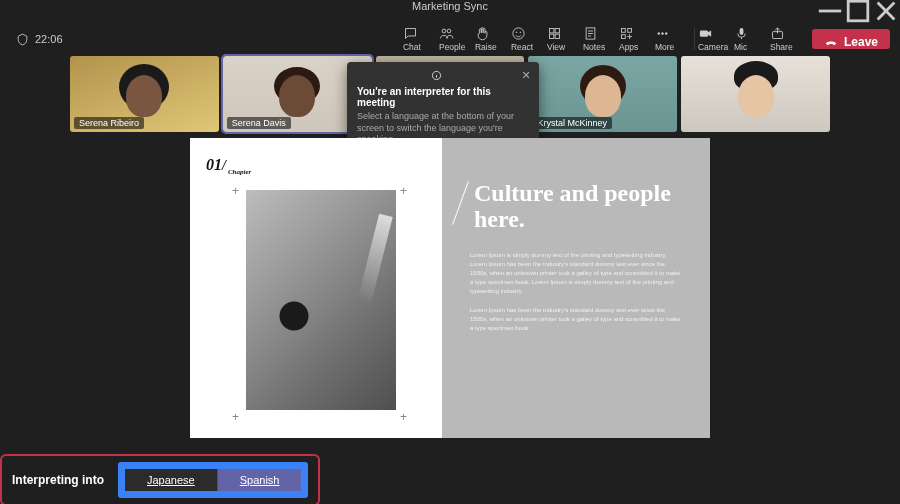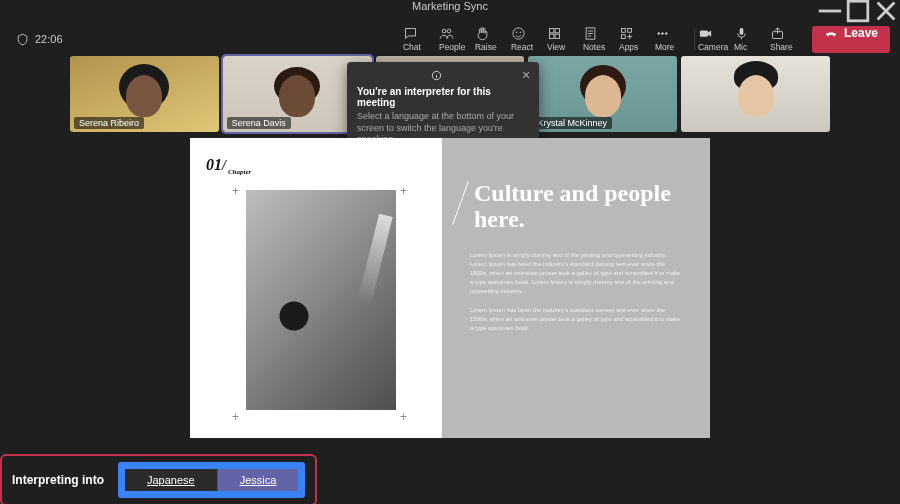--- a/index.html
+++ b/index.html
@@ -13,21 +13,21 @@
 
   
   .toolbar { height: 34px; display: flex; align-items: center; padding: 0 10px; }
   .shield { display: flex; align-items: center; gap: 6px; font-size: 11px; color: #ccc; padding-left: 6px; }
   .shield svg { width: 13px; height: 13px; }
   .spacer { flex: 1; }
   .tbtn { display: flex; flex-direction: column; align-items: flex-start; justify-content: center; width: 36px; height: 32px; color: #ccc; font-size: 8.5px; gap: 1px; border-radius: 3px; }
   .tbtn .ic { width: 15px; height: 15px; display: flex; align-items: center; justify-content: center; }
   .tbtn .ic svg { width: 15px; height: 15px; stroke: #ccc; fill: none; stroke-width: 1.4; }
   .vsep { width: 1px; height: 22px; background: #3a3a3a; margin: 0 3px; }
-  .leave { background: #c4314b; color: #fff; border-radius: 3px; height: 27px; padding: 0 12px; display: flex; align-items: flex-start; gap: 6px; font-size: 12px; font-weight: 600; margin-left: 6px; }
+  .leave { background: #c4314b; color: #fff; border-radius: 3px; height: 20px; padding: 0 12px; display: flex; align-items: flex-end; gap: 6px; font-size: 12px; font-weight: 600; margin-left: 6px; }
   .leave svg { width: 14px; height: 14px; fill: #fff; }
 
   
   .strip { height: 78px; display: flex; gap: 4px; padding: 0 70px 2px 70px; }
   .tile { position: relative; flex: 1; border-radius: 3px; overflow: hidden; background: #333; }
   .tile.active { outline: 2px solid #6264a7; }
   .name { position: absolute; left: 4px; bottom: 3px; font-size: 9px; padding: 1px 5px; background: rgba(0,0,0,0.55); border-radius: 2px; }
   .bg-office { background: linear-gradient(180deg,#d9d2c7 0%, #cfc6bb 100%); }
   .bg-yellow { background: linear-gradient(160deg,#b2934d,#e0c676); }
   .bg-shelf { background: linear-gradient(180deg,#bfb4a2,#a89c88); }
@@ -286,18 +286,18 @@
         <div class="para">Lorem Ipsum has been the industry's standard dummy text ever since the 1500s, when an unknown printer took a galley of type and scrambled it to make a type specimen book.</div>
       </div>
     </div>
   </div>
 
   <div class="ibar-wrap">
     <div class="ibar">
       <span class="ibar-label">Interpreting into</span>
       <div class="seg">
         <button>Japanese</button>
-        <button class="selected">Jessica</button>
+        <button class="selected">Spanish</button>
       </div>
     </div>
   </div>
 
 </div>
 
 </body></html>

